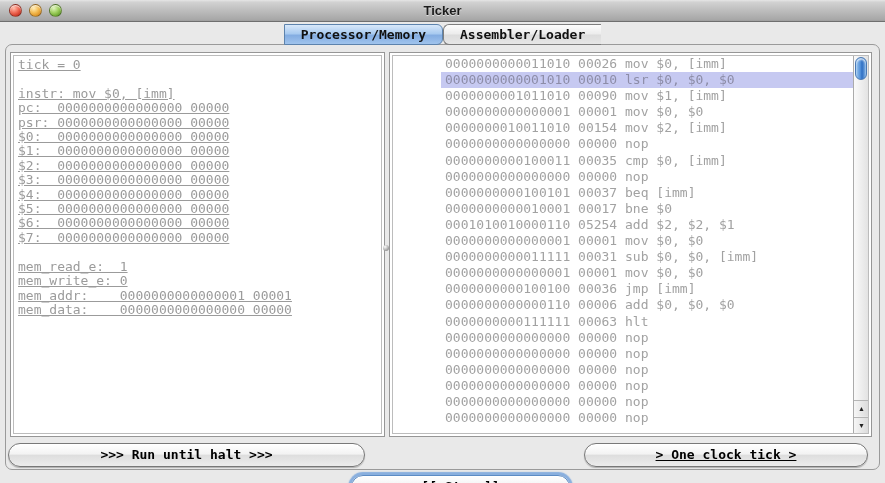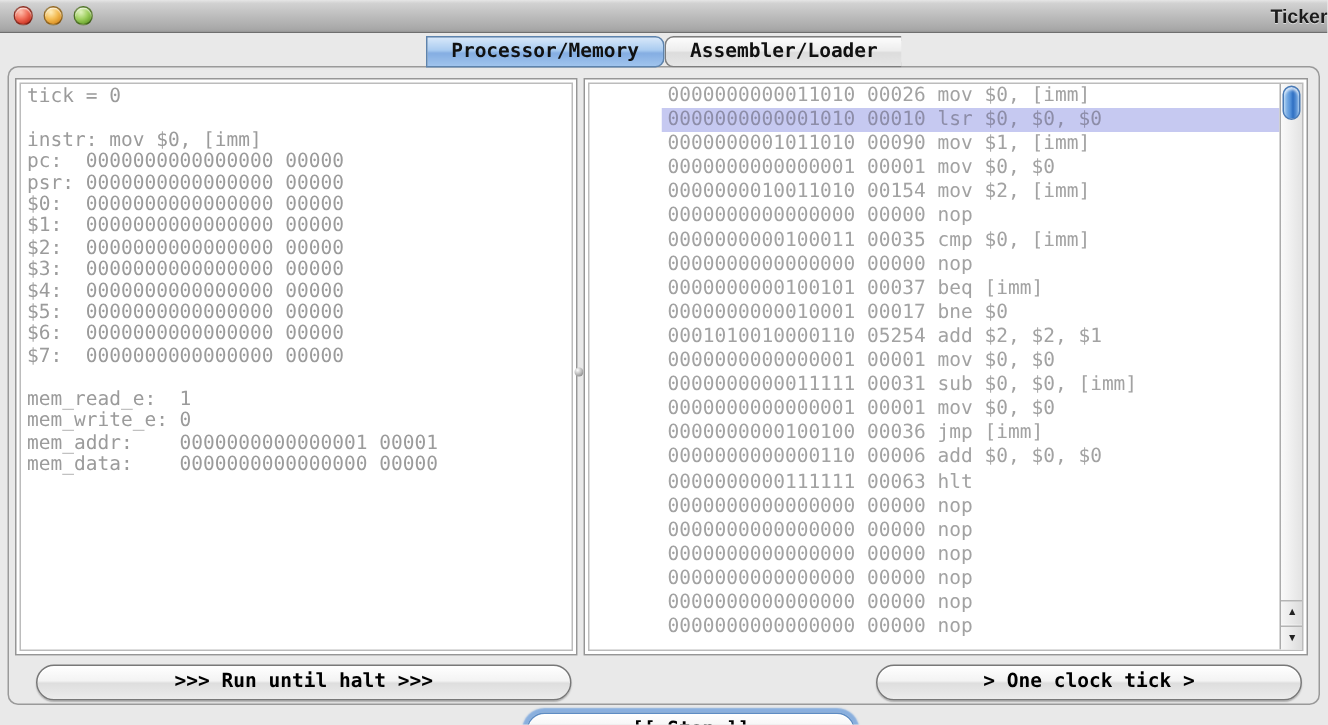--- a/index.html
+++ b/index.html
@@ -9,21 +9,21 @@
     font-family:"Liberation Sans", sans-serif;
     -webkit-font-smoothing:antialiased;
   }
   
   .titlebar {
     position:absolute; left:0; top:0; width:885px; height:22px;
     background:linear-gradient(180deg,#e6e6e6 0%,#d2d2d2 10%,#bdbdbd 50%,#a8a8a8 92%,#9d9d9d 100%);
     border-bottom:1px solid #6f6f6f;
   }
   .title {
-    position:absolute; left:0; right:0; top:3px; text-align:right;
+    position:absolute; left:0; right:0; top:3px; text-align:center;
     font-size:13px; font-weight:bold; color:#1c1c1c;
     text-shadow:0 1px 0 rgba(255,255,255,.55);
   }
   .light { position:absolute; top:4px; width:13px; height:13px; border-radius:50%;
     border:1px solid rgba(0,0,0,.35); box-shadow:inset 0 1px 1px rgba(255,255,255,.7); }
   .light.red   { left:9px;  background:radial-gradient(circle at 35% 28%,#ffc0ae,#ef6a56 45%,#cf3a28 75%,#a82316); }
   .light.yellow{ left:29px; background:radial-gradient(circle at 35% 28%,#ffeebb,#f3bb52 45%,#dd9428 75%,#b36f12); }
   .light.green { left:49px; background:radial-gradient(circle at 35% 28%,#e2f4c0,#9ecf5e 45%,#6fa832 75%,#4c7e18); }
 
   
@@ -54,21 +54,21 @@
   }
   .panel-inner {
     width:100%; height:100%; border:1px solid #bcbcbc; background:#fff;
     overflow:hidden; position:relative;
   }
   .panel.left  { left:10px;  top:52px; width:375px; height:385px; }
   .panel.right { left:389px; top:52px; width:483px; height:385px; }
 
   .state-text {
     font-family:"DejaVu Sans Mono", monospace; font-size:13px; line-height:14.4px;
-    color:var(--text-gray); padding:2px 0 0 4px; white-space:pre;
+    color:var(--text-gray); padding:2px 0 0 4px; white-space:pre;text-decoration:underline;
   }
 
   .mem-rows { position:absolute; left:0; top:0; right:15px; bottom:0; overflow:hidden;margin-left:48px; }
   .mem-row {
     height:16.1px; line-height:16.1px; white-space:pre; padding-left:4px;
     font-family:"DejaVu Sans Mono", monospace; font-size:13px; color:#a2a2a2;
   }
   .mem-row.selected { background:var(--sel); color:#8d8da8; }
 
   
@@ -98,24 +98,24 @@
 
   
   .btn {
     position:absolute; top:443px; height:24px; border-radius:12px;
     border:1px solid #787878; color:#000; text-align:center;
     font-family:"DejaVu Sans Mono", monospace; font-size:13px; font-weight:bold; line-height:22px;
     background:linear-gradient(180deg,#ffffff 0%,#f3f3f3 45%,#dedede 52%,#ececec 100%);
     box-shadow:0 1px 1px rgba(0,0,0,.25), inset 0 1px 0 rgba(255,255,255,.9);
     cursor:default;
   }
-  .btn.run  { left:24px;  width:357px; }
+  .btn.run  { left:8px;  width:357px; }
   .btn.stop { left:351px; width:219px; border-color:#5d8cc4;
               box-shadow:0 0 1px 3px var(--focus-ring), inset 0 1px 0 rgba(255,255,255,.9);margin-top:32px; }
-  .btn.tick { left:584px; width:284px; }
+  .btn.tick { left:584px; width:284px;text-decoration:underline; }
 </style>
 </head>
 <body>
 
 <div class="titlebar">
   <span class="light red"></span>
   <span class="light yellow"></span>
   <span class="light green"></span>
   <div class="title">Ticker</div>
 </div>

